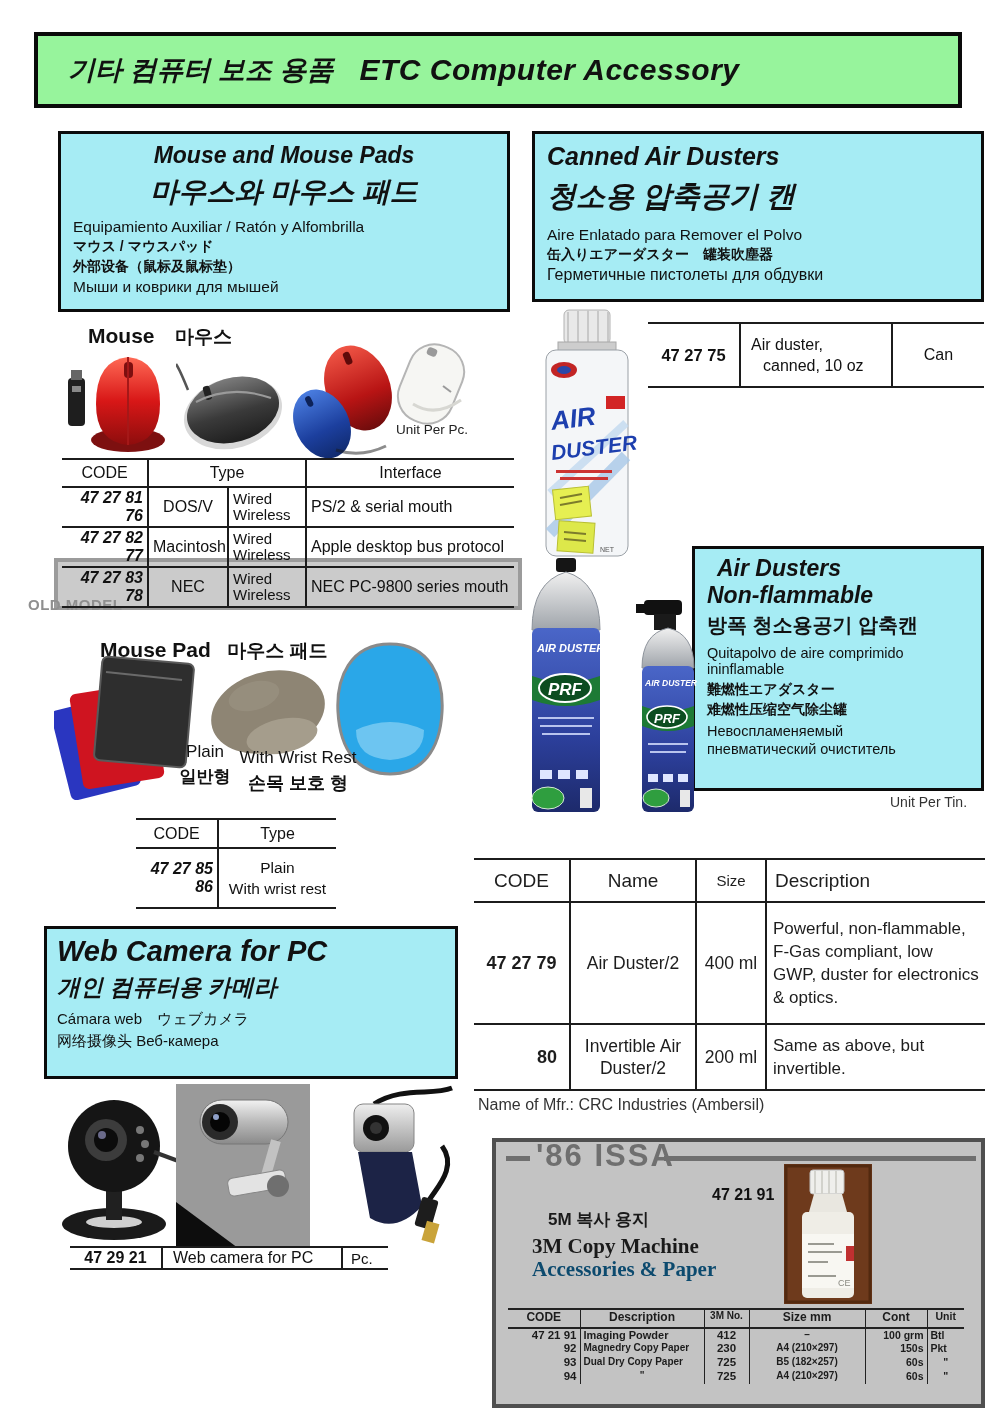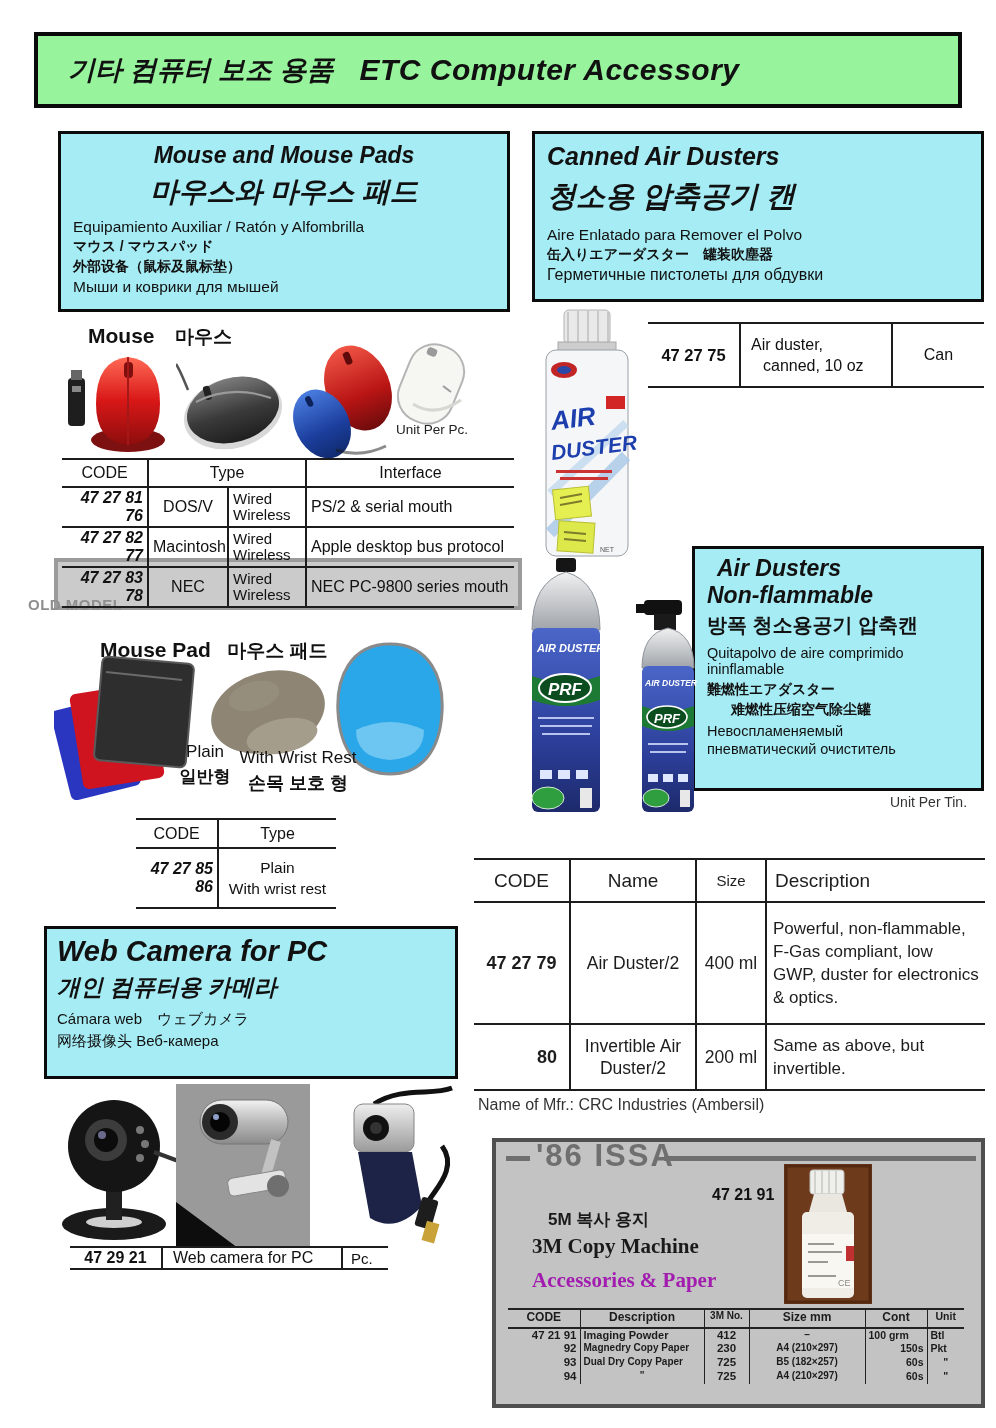--- a/index.html
+++ b/index.html
@@ -341,21 +341,21 @@
   </tbody>
     </table>
 
   <div class="abs panel" style="left:692px;top:546px;width:292px;height:245px;padding:6px 0 0 12px;">
     <div class="pt" style="font-size:23px;padding-left:10px;">Air Dusters</div>
     <div class="pt" style="font-size:23px;">Non-flammable</div>
     <div class="b" style="font-size:20px;margin-top:3px;">방폭 청소용공기 압축캔</div>
     <div style="font-size:14.5px;margin-top:6px;">Quitapolvo de aire comprimido</div>
     <div style="font-size:14.5px;">ininflamable</div>
     <div class="b" style="font-size:14px;margin-top:4px;">難燃性エアダスター</div>
-    <div class="b" style="font-size:14px;margin-top:2px;margin-left:24px;">难燃性压缩空气除尘罐</div>
+    <div class="b" style="font-size:14px;margin-top:2px;">难燃性压缩空气除尘罐</div>
     <div style="font-size:14.5px;margin-top:4px;">Невоспламеняемый</div>
     <div style="font-size:14.5px;margin-top:2px;">пневматический очиститель</div>
   </div>
 
   <svg class="abs" style="left:508px;top:558px" width="205" height="260" viewBox="0 0 205 260">
     <defs>
       <linearGradient id="gSil" x1="0" y1="0" x2="0" y2="1">
           <stop offset="0" stop-color="#f0f0f0"></stop>
           <stop offset="1" stop-color="#9fa4aa"></stop>
         </linearGradient>
@@ -430,21 +430,21 @@
 
   <div class="abs" style="left:478px;top:1096px;font-size:16px;color:#333;">Name of Mfr.: CRC Industries (Ambersil)</div>
 
   <div class="abs" style="left:492px;top:1138px;width:493px;height:270px;background:#c3c3c3;border:4px solid #4f4f4f;">
     <div class="abs" style="left:10px;top:14px;width:24px;height:5px;background:#6f6f6f;"></div>
     <div class="abs b" style="left:40px;top:-4px;font-size:31px;color:#6f6f6f;letter-spacing:2px;">'86 ISSA</div>
     <div class="abs" style="left:168px;top:14px;width:312px;height:5px;background:#6f6f6f;"></div>
 
     <div class="abs b" style="left:52px;top:66px;font-size:17px;color:#1a1a1a;">5M 복사 용지</div>
     <div class="abs b srif" style="left:36px;top:92px;font-size:21px;color:#1a1a1a;">3M Copy Machine</div>
-    <div class="abs b srif" style="left:36px;top:126px;font-size:21px;color:#a21caf;">Accessories &amp; Paper</div>
+    <div class="abs b srif" style="left:36px;top:115px;font-size:21px;color:#0c4a6e;">Accessories &amp; Paper</div>
     <div class="abs b" style="left:216px;top:44px;font-size:16px;color:#111;">47 21 91</div>
 
     <svg class="abs" style="left:288px;top:22px" width="88" height="140" viewBox="0 0 88 140">
       <rect width="88" height="140" fill="#6e3a1c"></rect>
       <rect x="2" y="2" width="84" height="136" fill="none" stroke="#52290f" stroke-width="3"></rect>
       <rect x="26" y="6" width="34" height="24" rx="3" fill="#efefec" stroke="#bdbdbd"></rect>
       <path d="M31 7 v22 M38 6 v24 M45 6 v24 M52 7 v22" stroke="#d2d2cc" stroke-width="2"></path>
       <path d="M30 30 L58 30 L63 48 L25 48 Z" fill="#e9e7e0"></path>
       <rect x="18" y="48" width="52" height="86" rx="5" fill="#efede6"></rect>
       <rect x="18" y="70" width="52" height="54" fill="#f8f7f2"></rect>
@@ -469,21 +469,21 @@
         <td class="ctr" style="font-size:10px;">3M No.</td>
         <td class="ctr" style="font-size:12px;">Size mm</td>
         <td class="ctr" style="font-size:12px;">Cont</td>
         <td class="ctr" style="font-size:10.5px;">Unit</td>
       </tr>
       <tr style="height:14px;">
         <td style="font-size:11.5px;text-align:right;">47 21 91</td>
         <td style="font-size:11px;">Imaging Powder</td>
         <td class="ctr" style="font-size:11.5px;">412</td>
         <td class="ctr" style="font-size:10px;">–</td>
-        <td style="font-size:10.5px;text-align:left;">100 grm</td>
+        <td style="font-size:10.5px;text-align:right;">100 grm</td>
         <td style="font-size:10.5px;">Btl</td>
       </tr>
       <tr style="height:14px;">
         <td style="font-size:11.5px;text-align:right;">92</td>
         <td style="font-size:10px;">Magnedry Copy Paper</td>
         <td class="ctr" style="font-size:11.5px;">230</td>
         <td class="ctr" style="font-size:10px;">A4 (210×297)</td>
         <td style="font-size:10.5px;text-align:right;">150s</td>
         <td style="font-size:10.5px;">Pkt</td>
       </tr>

